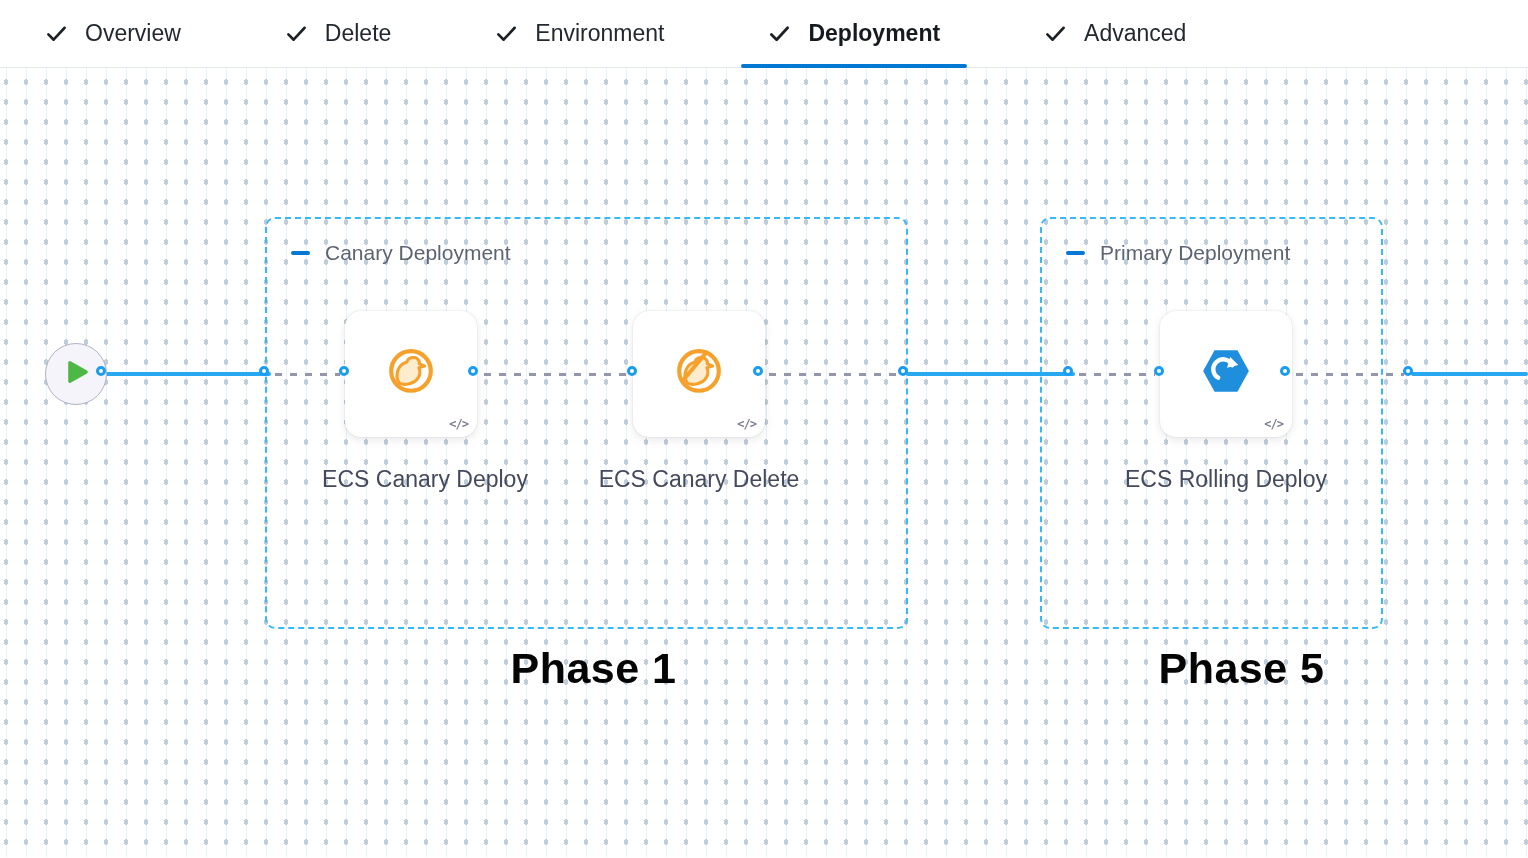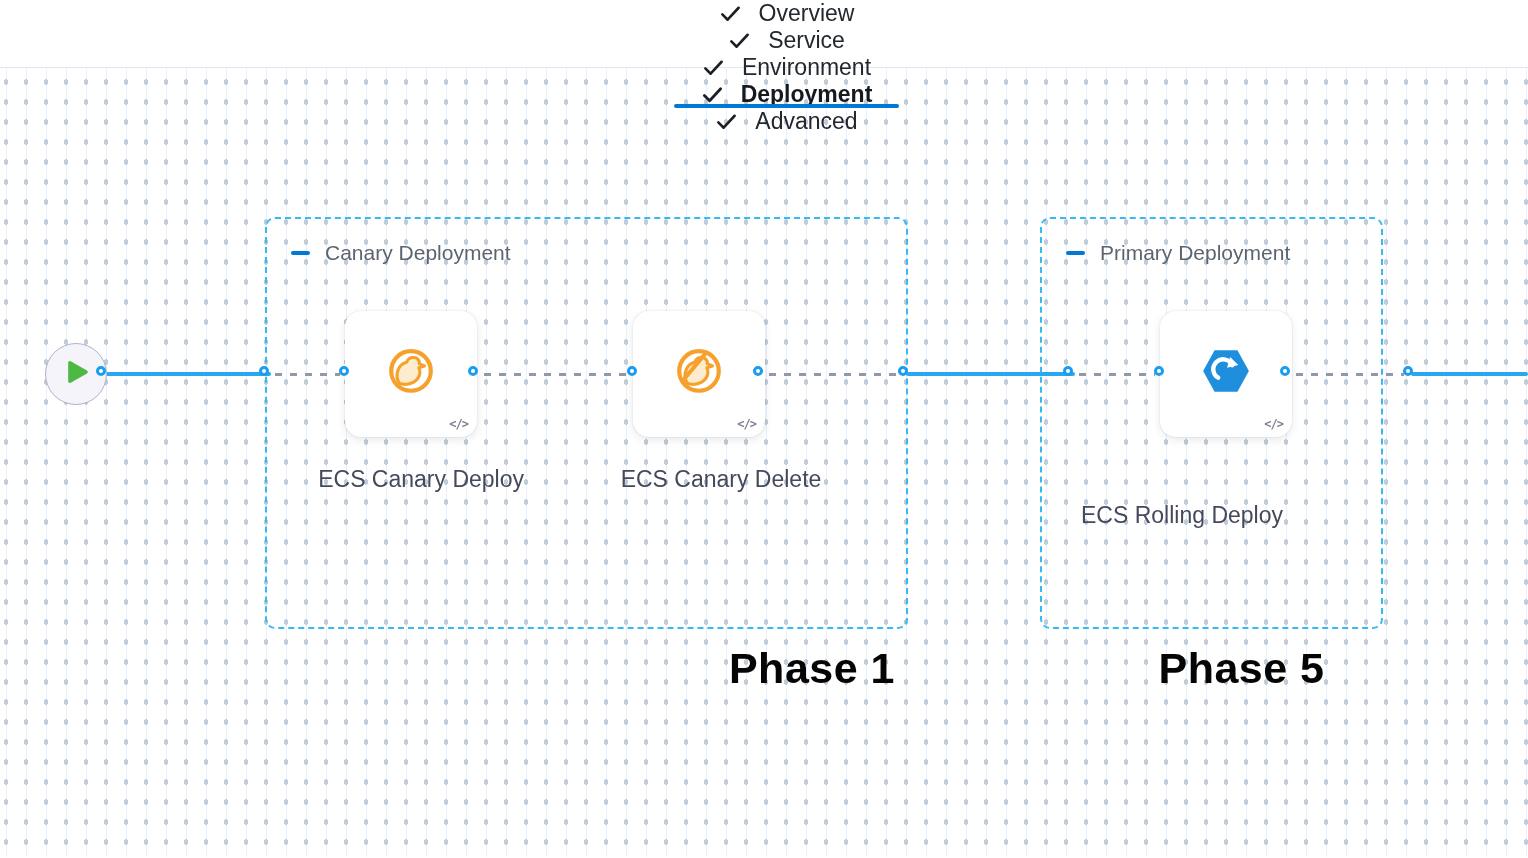--- a/index.html
+++ b/index.html
@@ -2,21 +2,21 @@
 <html><head>
 <meta charset="utf-8">
 <style>
   * { margin:0; padding:0; box-sizing:border-box; }
   html,body { width:1528px; height:858px; overflow:hidden; background:#fff;
     font-family:"Liberation Sans","DejaVu Sans",sans-serif; }
 
   
   .tabbar { position:relative; width:1528px; height:68px; background:#ffffff;
     border-bottom:1px solid #e4e6ee; display:flex; align-items:center;
-    padding-left:45px; column-gap:104px; z-index:10;flex-direction:column; }
+    padding-left:45px; column-gap:104px; z-index:10; }
   .tab { position:relative; height:68px; display:flex; align-items:center; gap:17px;
     font-size:23px; color:#23272e; cursor:pointer; white-space:nowrap; }
   .tab .chk { display:flex; align-items:center; }
   .tab.active { font-weight:700; color:#16191d; }
   .tab.active::after { content:""; position:absolute; left:-27px; right:-27px;
     bottom:0; height:4px; background:#0278d5; border-radius:3px; }
 
   
   .canvas { position:relative; width:1528px; height:789px;
     background-color:#ffffff;
@@ -79,21 +79,21 @@
         </svg>
     </span>
     <span>Overview</span>
   </div>
   <div class="tab">
     <span class="chk">
       <svg width="23" height="23" viewBox="0 0 24 24">
           <path d="M3.5 13 L9 18.5 L20.5 6" fill="none" stroke="#1c2025" stroke-width="2.7" stroke-linecap="round" stroke-linejoin="round"></path>
         </svg>
     </span>
-    <span>Service</span>
+    <span>Delete</span>
   </div>
   <div class="tab">
     <span class="chk">
       <svg width="23" height="23" viewBox="0 0 24 24">
           <path d="M3.5 13 L9 18.5 L20.5 6" fill="none" stroke="#1c2025" stroke-width="2.7" stroke-linecap="round" stroke-linejoin="round"></path>
         </svg>
     </span>
     <span>Environment</span>
   </div>
   <div class="tab active">
@@ -149,54 +149,54 @@
 
   <div class="card" style="left:345px;">
     <span class="step-icon">
       <svg width="50" height="50" viewBox="0 0 48 48">
         <circle cx="24" cy="24" r="19" fill="none" stroke="#f6a12b" stroke-width="4"></circle>
         <path d="M13 36 C8 29 11 18 20 15.5 C21.5 10.5 29 9.5 31.5 14 C32 15 32.2 16 32 17.2 L37 19.2 L31.6 21 C34.5 27.5 30 34.5 22.5 36.3 C19 37.1 15.5 37 13 36 Z" fill="#fdeccd" stroke="#f6a12b" stroke-width="3" stroke-linejoin="round"></path>
       </svg>
     </span>
     <span class="code-chip">&lt;/&gt;</span>
   </div>
-  <div class="step-label" style="left:304px;text-align:right;">ECS Canary Deploy</div>
+  <div class="step-label" style="left:315px;">ECS Canary Deploy</div>
 
   <div class="card" style="left:633px;">
     <span class="step-icon">
       <svg width="50" height="50" viewBox="0 0 48 48">
         <circle cx="24" cy="24" r="19" fill="none" stroke="#f6a12b" stroke-width="4"></circle>
         <path d="M13 36 C8 29 11 18 20 15.5 C21.5 10.5 29 9.5 31.5 14 C32 15 32.2 16 32 17.2 L37 19.2 L31.6 21 C34.5 27.5 30 34.5 22.5 36.3 C19 37.1 15.5 37 13 36 Z" fill="#fdeccd" stroke="#f6a12b" stroke-width="3" stroke-linejoin="round"></path>
         <path d="M30 7.5 L9.5 32" stroke="#f6a12b" stroke-width="4" stroke-linecap="round" fill="none"></path>
       </svg>
     </span>
     <span class="code-chip">&lt;/&gt;</span>
   </div>
-  <div class="step-label" style="left:611px;">ECS Canary Delete</div>
+  <div class="step-label" style="left:589px;">ECS Canary Delete</div>
 
   <div class="card" style="left:1160px;">
     <span class="step-icon">
       <svg width="52" height="48" viewBox="0 0 50 46">
         <polygon points="14,3 36,3 47,23 36,43 14,43 3,23" fill="#1f8fdd"></polygon>
         <path d="M17.5 29.5 A9.5 9.5 0 1 1 31 17.5" fill="none" stroke="#ffffff" stroke-width="4.2" stroke-linecap="round"></path>
         <path d="M29 9.5 L36.8 17.2 L26 19.8 Z" fill="#ffffff"></path>
       </svg>
     </span>
     <span class="code-chip">&lt;/&gt;</span>
   </div>
-  <div class="step-label" style="left:1072px;margin-top:36px;">ECS Rolling Deploy</div>
+  <div class="step-label" style="left:1116px;">ECS Rolling Deploy</div>
 
   <div class="port" style="left:96px;"></div>
   <div class="port" style="left:259px;"></div>
   <div class="port" style="left:339px;"></div>
   <div class="port" style="left:468px;"></div>
   <div class="port" style="left:627px;"></div>
   <div class="port" style="left:753px;"></div>
   <div class="port" style="left:898px;"></div>
   <div class="port" style="left:1063px;"></div>
   <div class="port" style="left:1154px;"></div>
   <div class="port" style="left:1280px;"></div>
   <div class="port" style="left:1403px;"></div>
 
-  <div class="phase-label" style="left:252px; width:643px;text-align:right;">Phase 1</div>
+  <div class="phase-label" style="left:272px; width:643px;">Phase 1</div>
   <div class="phase-label" style="left:1070px; width:343px;">Phase 5</div>
 
 </div>
 
 </body></html>

